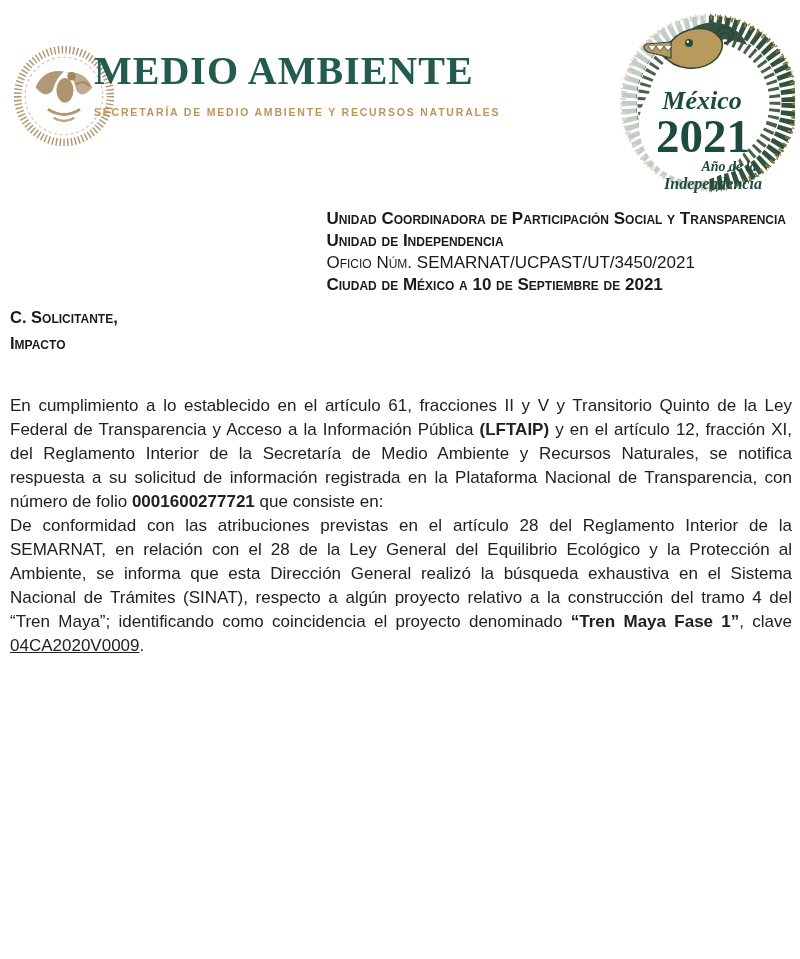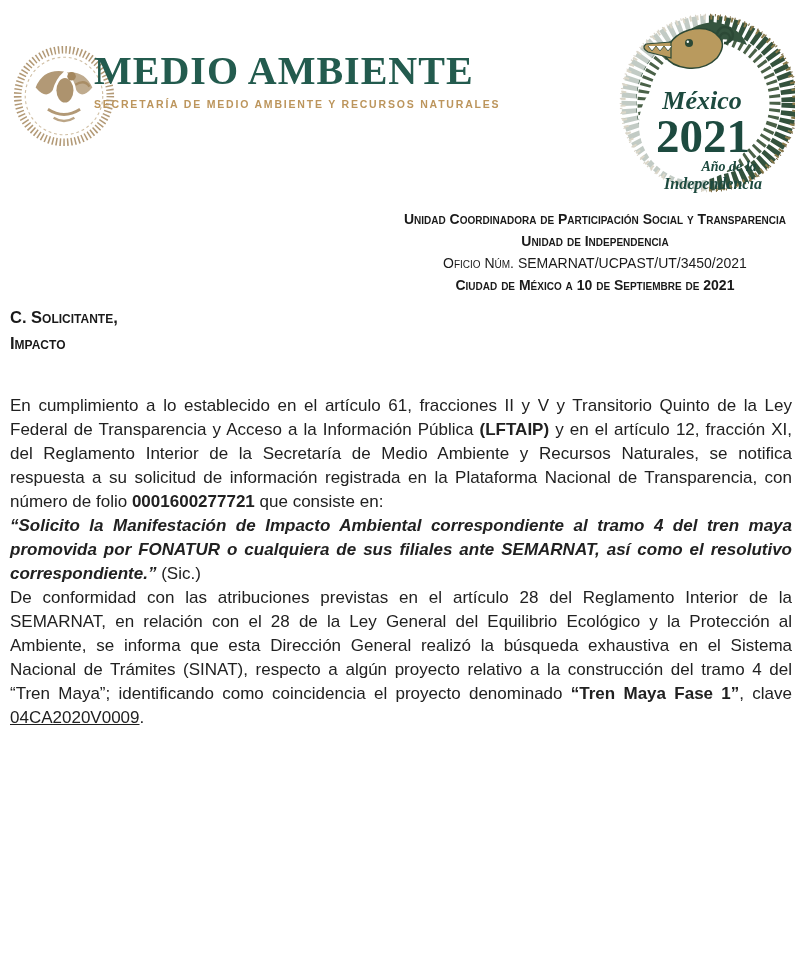--- a/index.html
+++ b/index.html
@@ -11,29 +11,29 @@
   }
   
   .seal{position:absolute;left:12px;top:40px;width:104px;height:112px;}
   .brand{position:absolute;left:94px;top:50px;}
   .brand-title{
     font-family:"Liberation Serif",serif;font-weight:700;
     font-size:40px;line-height:1.05;color:#235B4E;letter-spacing:1px;
     white-space:nowrap;
   }
   .brand-sub{
-    margin-top:6px;font-size:10.5px;font-weight:700;
+    margin-top:14px;font-size:10.5px;font-weight:700;
     letter-spacing:1.8px;color:#BC955C;white-space:nowrap;
   }
   .badge{position:absolute;left:617px;top:12px;width:178px;height:184px;}
   .badge text{font-family:"Liberation Serif",serif;fill:#1d4a3f;}
   
   .office{
-    position:absolute;right:14px;top:208px;text-align:center;
-    font-variant:small-caps;font-size:14px;line-height:22px;color:#1a1a1a;
+    position:absolute;right:14px;top:208px;text-align:left;
+    font-variant:small-caps;font-size:17px;line-height:22px;color:#1a1a1a;
   }
   .office .line{font-weight:700;}
   .office .line.regular{font-weight:400;}
   
   .recipient{
     position:absolute;left:10px;top:304px;
     font-variant:small-caps;font-weight:700;font-size:16.5px;
     line-height:26px;color:#1a1a1a;
   }
   
@@ -105,15 +105,14 @@
   <div class="line">Ciudad de México a 10 de Septiembre de 2021</div>
 </div>
 
 <div class="recipient">
   <div>C. Solicitante,</div>
   <div>Impacto</div>
 </div>
 
 <div class="docbody">
   <p class="p1"><span>En cumplimiento a lo establecido en el artículo 61, fracciones II y V y Transitorio Quinto de la Ley Federal de Transparencia y Acceso a la Información Pública </span><span class="seg-b">(LFTAIP)</span><span> y en el artículo 12, fracción XI, del Reglamento Interior de la Secretaría de Medio Ambiente y Recursos Naturales, se notifica respuesta a su solicitud de información registrada en la Plataforma Nacional de Transparencia, con número de folio </span><span class="seg-b">0001600277721</span><span> que consiste en:</span></p>
-  <p class="quote"><span class="seg-b seg-i">“Solicito la Manifestación de Impacto Ambiental correspondiente al tramo 4 del tren maya promovida por FONATUR o cualquiera de sus filiales ante SEMARNAT, así como el resolutivo correspondiente.”</span><span> (Sic.)</span></p>
   <p class="p3"><span>De conformidad con las atribuciones previstas en el artículo 28 del Reglamento Interior de la SEMARNAT, en relación con el 28 de la Ley General del Equilibrio Ecológico y la Protección al Ambiente, se informa que esta Dirección General realizó la búsqueda exhaustiva en el Sistema Nacional de Trámites (SINAT), respecto a algún proyecto relativo a la construcción del tramo 4 del “Tren Maya”; identificando como coincidencia el proyecto denominado </span><span class="seg-b">“Tren Maya Fase 1”</span><span>, clave </span><span class="seg-u">04CA2020V0009</span><span>.</span></p>
 </div>
 
 </body></html>

